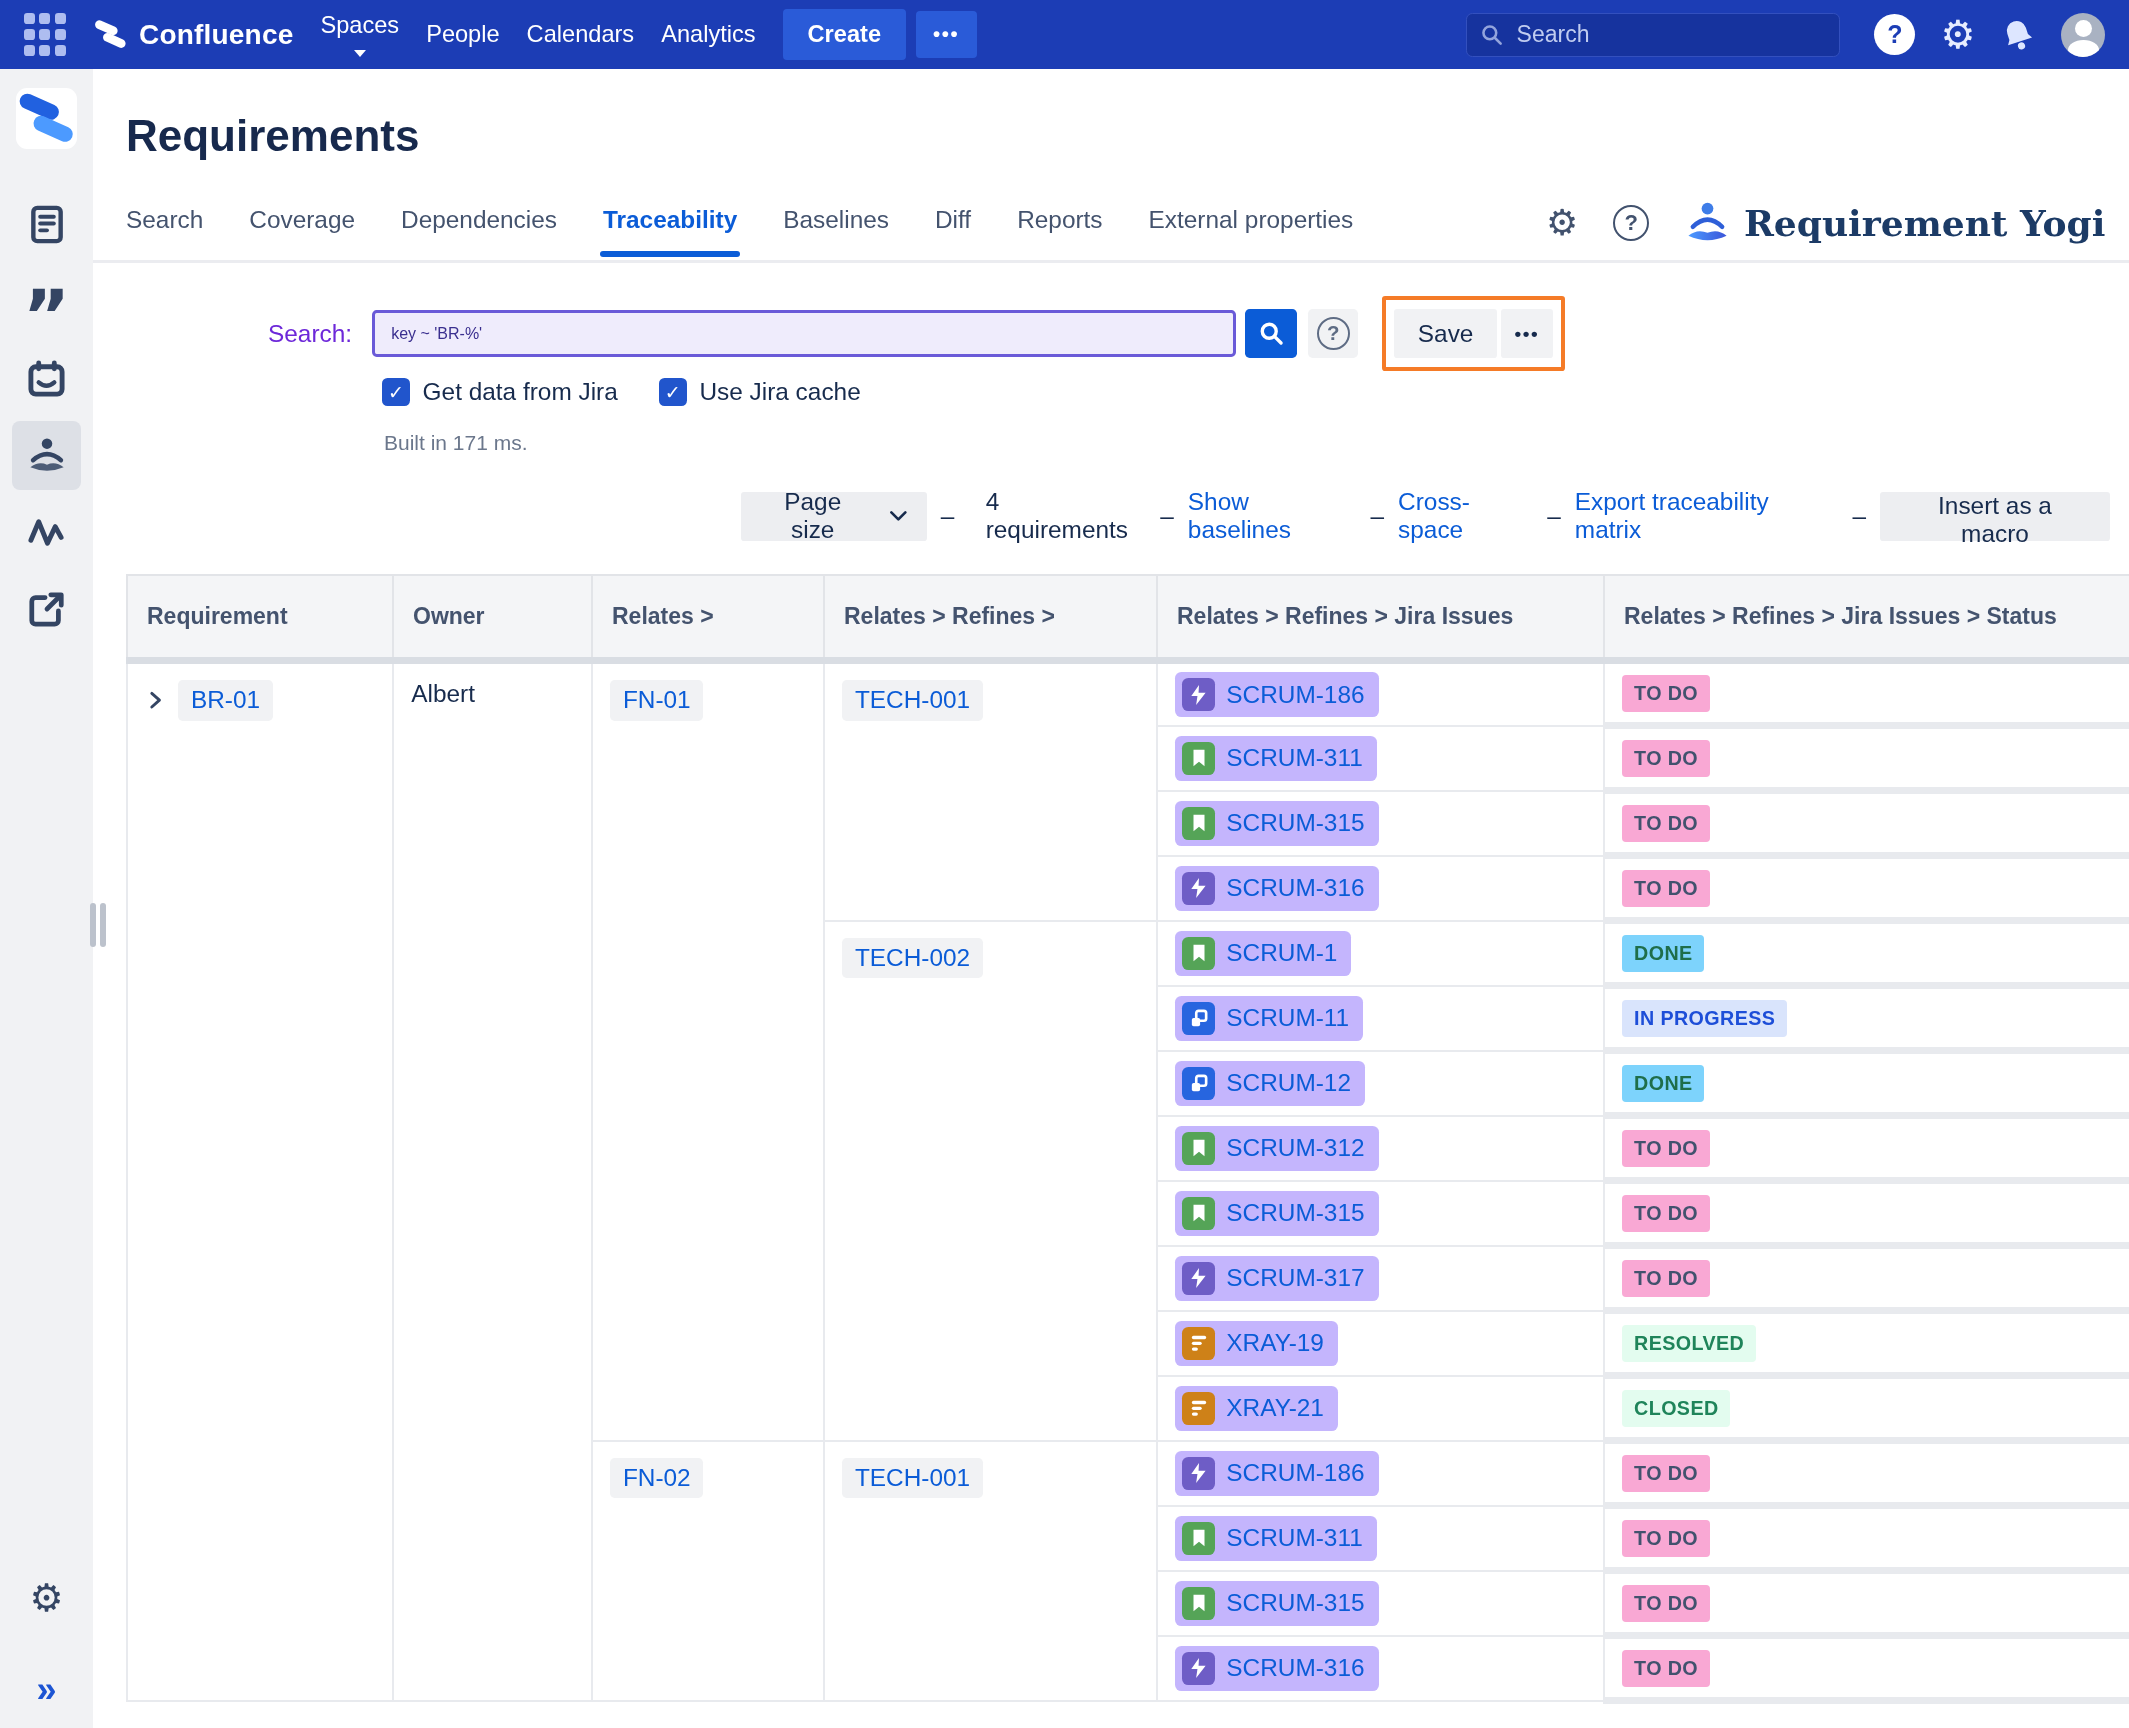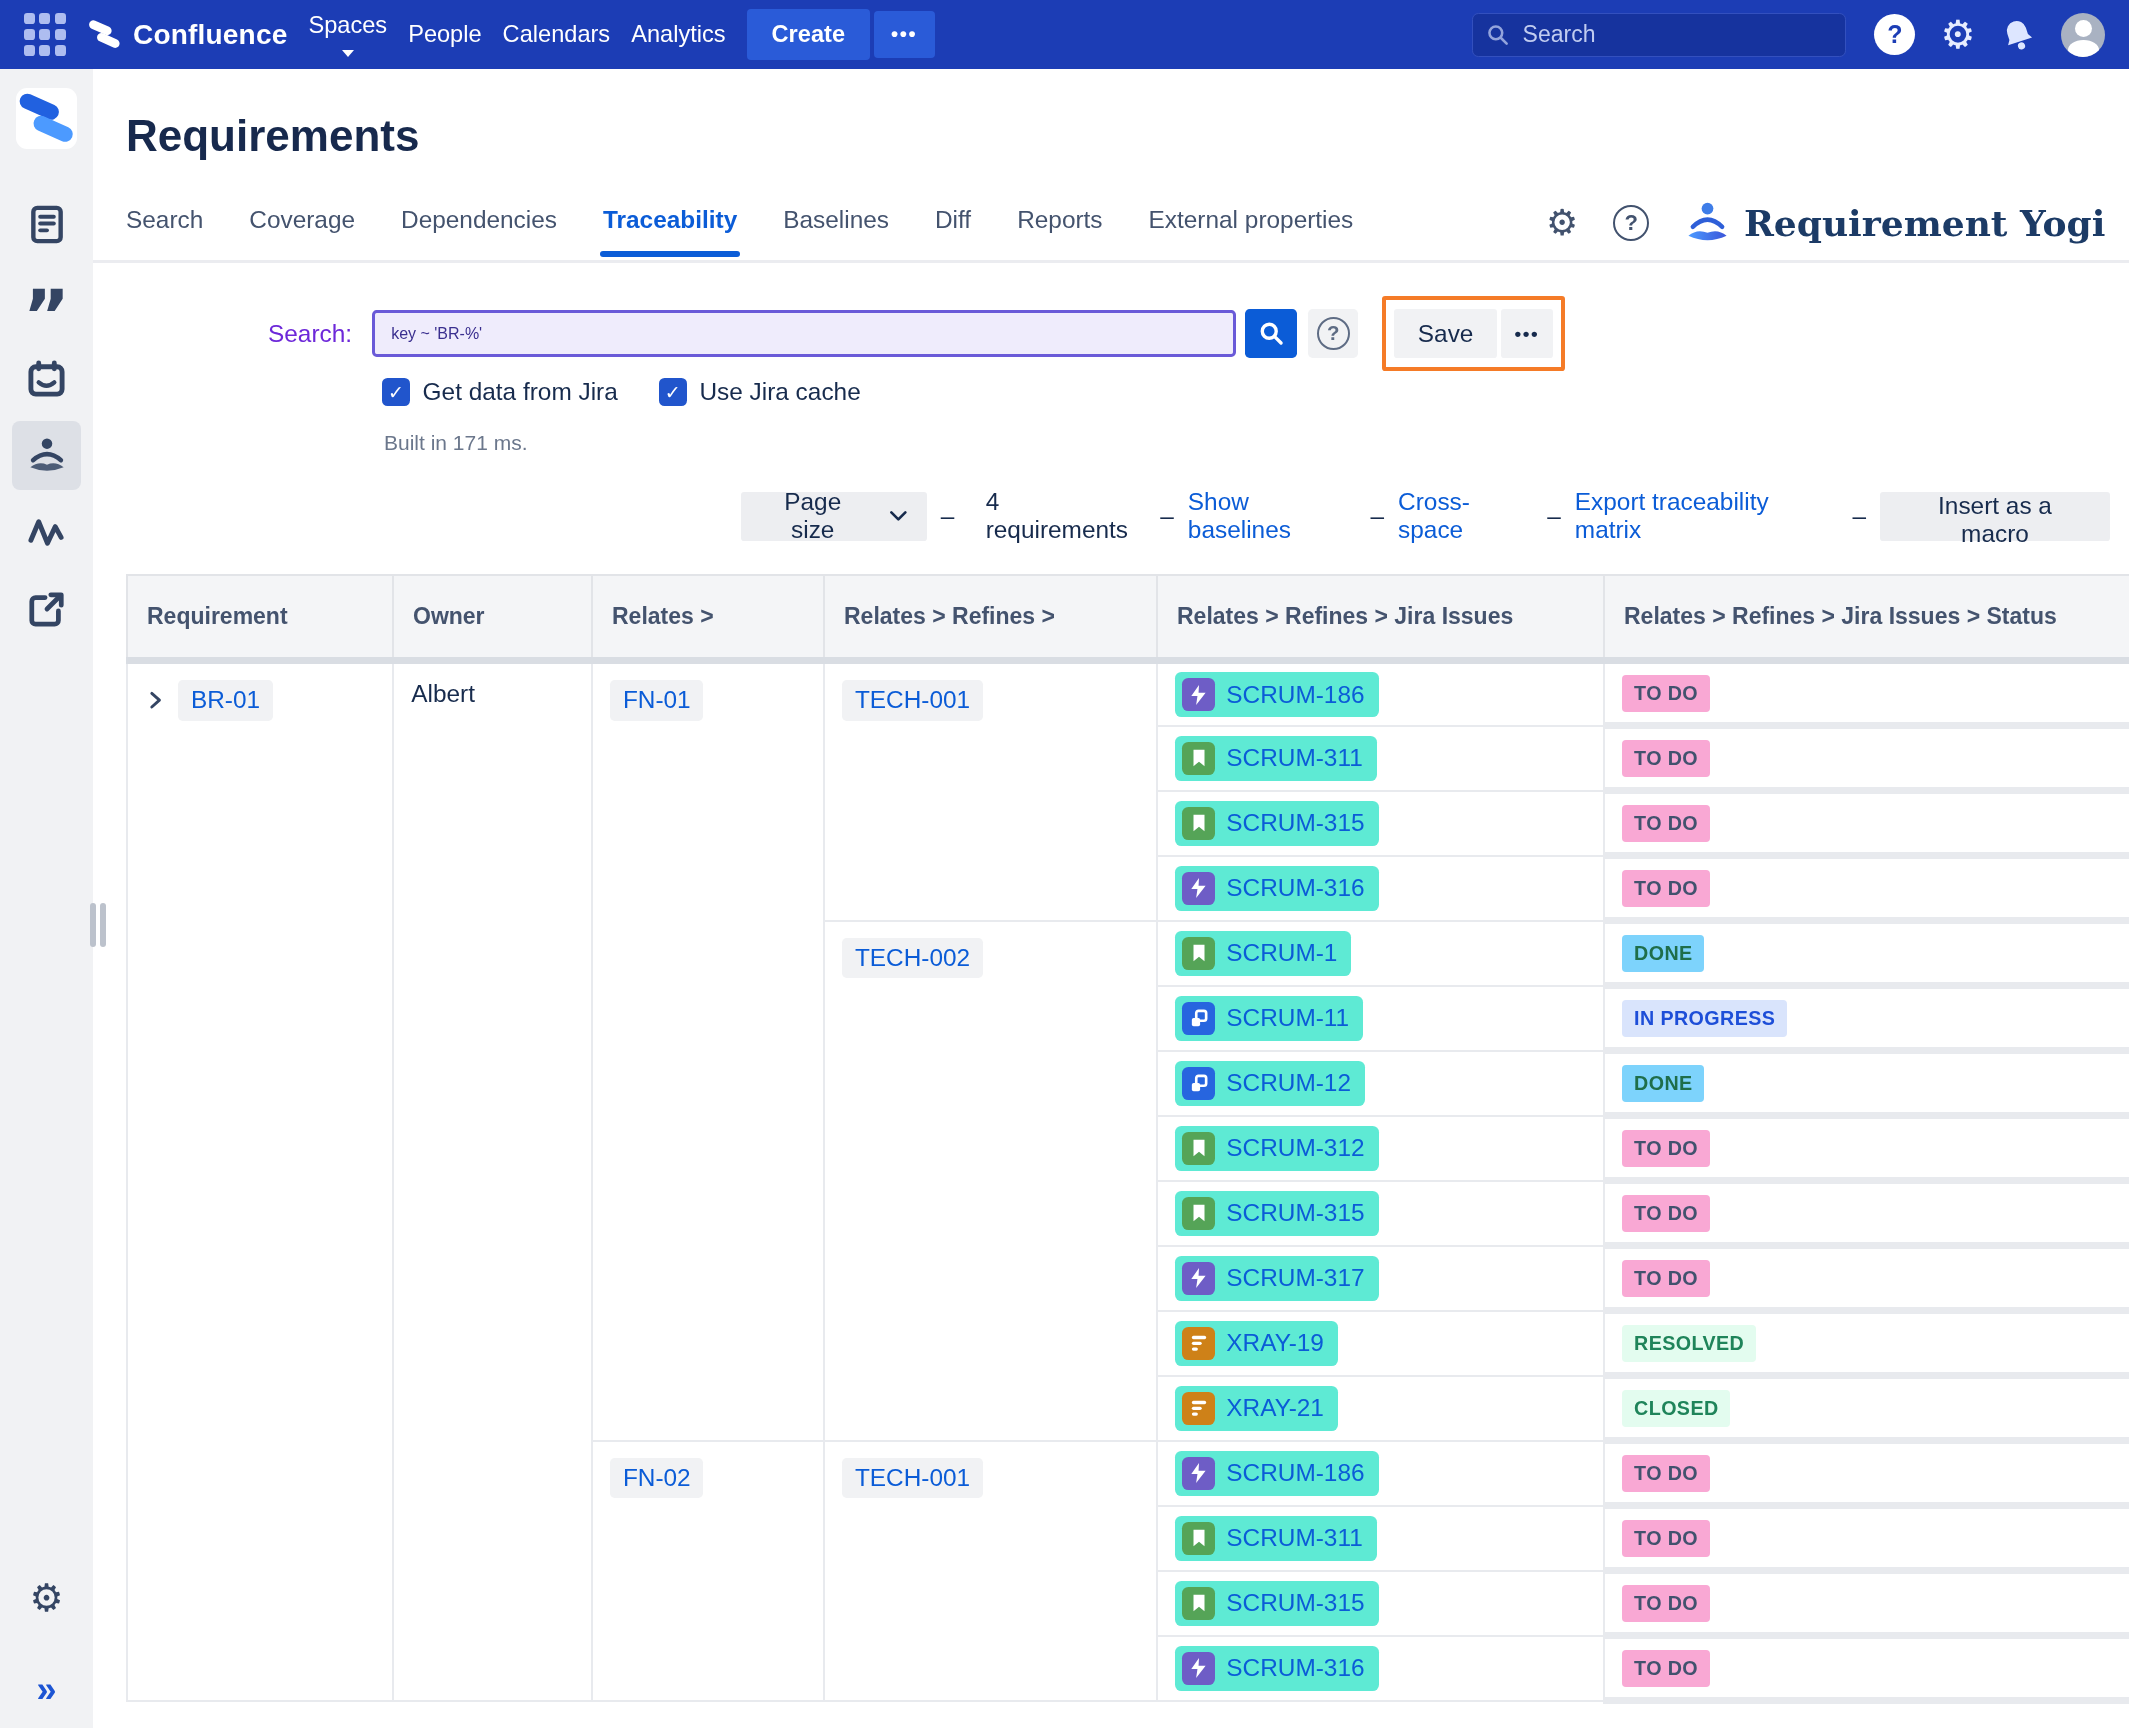--- a/index.html
+++ b/index.html
@@ -1,18 +1,18 @@
 <!DOCTYPE html>
 <html style="font-size:12.6px"><head>
 <meta charset="utf-8">
 <style>
   html,body{margin:0;padding:0;width:2129px;height:1728px;overflow:hidden;background:#fff;
     font-family:"Liberation Sans",sans-serif;color:#172B4D;}
   
-  .topnav{position:absolute;left:0;top:0;width:2129px;height:69px;background:#1C3DB5;display:flex;align-items:center;padding:0 23.6px;box-sizing:border-box;gap:21px;z-index:5;}
+  .topnav{position:absolute;left:0;top:0;width:2129px;height:69px;background:#1C3DB5;display:flex;align-items:center;padding:0 23.6px;box-sizing:border-box;gap:27px;z-index:5;}
   .appgrid{display:grid;grid-template-columns:repeat(3,11px);grid-template-rows:repeat(3,11px);gap:4.7px;cursor:pointer;}
   .appgrid span{background:#AEBDF0;border-radius:3.1px;display:block;}
   .brand{display:flex;align-items:center;gap:11px;}
   .brand svg{width:35px;height:35px;}
   .brand-name{color:#fff;font-size:28px;font-weight:700;letter-spacing:0.2px;}
   .navitem{color:#fff;font-size:23.6px;font-weight:500;display:flex;align-items:center;gap:7.9px;cursor:pointer;flex-direction:column;}
   .chev-dn{width:0;height:0;border-left:6.3px solid transparent;border-right:6.3px solid transparent;border-top:7px solid #fff;margin-top:3.1px;}
   .create-btn{background:#2A5BD8;color:#fff;font-size:23.6px;font-weight:600;border:none;border-radius:3.9px;padding:11.8px 25px;cursor:pointer;}
   .more-top{background:#2A5BD8;color:#fff;font-size:20.4px;font-weight:700;border:none;border-radius:3.9px;padding:11.8px 17.3px;letter-spacing:1.6px;cursor:pointer;margin-left:-17.3px;}
   .nav-search{margin-left:auto;width:346px;height:42px;background:#16339E;border:1.6px solid #3350BE;border-radius:6.3px;display:flex;align-items:center;gap:11px;padding:0 12.6px;}
@@ -76,21 +76,21 @@
   
   .table-wrap{margin:30px 0 0 33px;}
   table{border-collapse:collapse;table-layout:fixed;width:2003px;}
   th{background:#F4F5F7;height:79px;text-align:left;padding-left:19px;font-size:23px;color:#44536E;font-weight:700;border:2.4px solid #E2E4E8;border-bottom:7px solid #D9DDE3;}
   td{border:2.4px solid #E8EAEE;vertical-align:top;padding:15.7px 0 0 17.3px;height:58px;box-sizing:content-box;}
   td.cell-issue,td.cell-status{vertical-align:middle;padding-top:0;}
   td.cell-status{border-bottom:7px solid #E8EAEE;}
   .req-flex{display:flex;align-items:center;gap:12.6px;}
   .chip{display:inline-block;background:#F1F2F4;border-radius:4.7px;padding:6.3px 12.6px;font-size:24.4px;color:#0B5CD7;cursor:pointer;}
   .owner-name{font-size:24.4px;color:#172B4D;}
-  .issue-chip{display:inline-flex;align-items:center;gap:11px;background:#5eead4;border-radius:6.3px;padding:6.3px 14px 6.3px 7px;cursor:pointer;}
+  .issue-chip{display:inline-flex;align-items:center;gap:11px;background:#c4b5fd;border-radius:6.3px;padding:6.3px 14px 6.3px 7px;cursor:pointer;}
   .issue-chip .key{font-size:24.4px;color:#0B5CD7;}
   .itype{width:33px;height:33px;border-radius:6.3px;display:flex;align-items:center;justify-content:center;flex:none;}
   .itype svg{width:22px;height:22px;}
   .loz{display:inline-block;font-size:19.7px;font-weight:700;letter-spacing:0.4px;padding:7px 11.8px;border-radius:3.9px;white-space:nowrap;}
   .st-todo{background:#f9a8d4;color:#42526E;}
   .st-inprogress{background:#D9E4FC;color:#1D4ED8;}
   .st-done{background:#7dd3fc;color:#1F6E4A;}
   .st-resolved{background:#E3FCEF;color:#1F845A;}
   .st-closed{background:#E3FCEF;color:#1F845A;}
   .exp-chev{flex:none;display:flex;cursor:pointer;}

